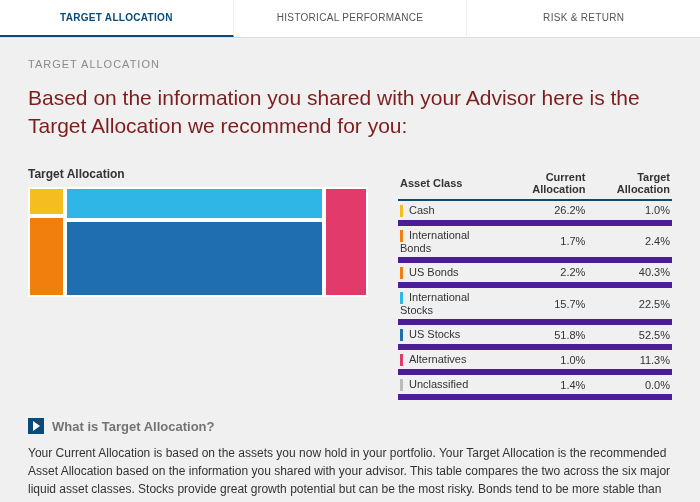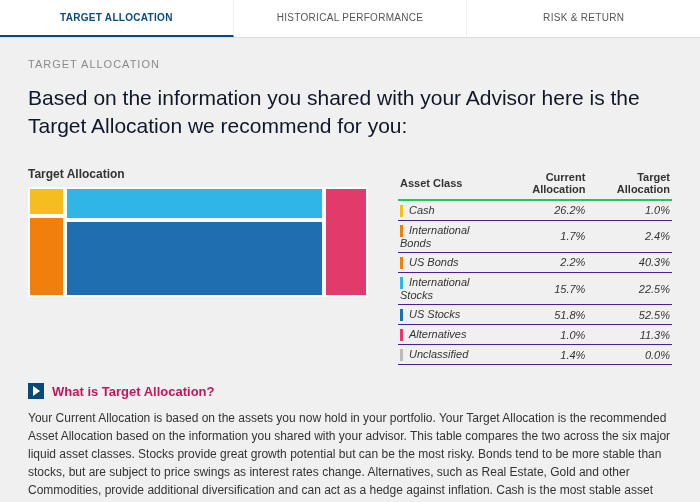--- a/index.html
+++ b/index.html
@@ -31,21 +31,21 @@
   .content { padding: 20px 28px; }
   .section-label {
     font-size: 11px;
     letter-spacing: 1px;
     color: #8a8a8a;
     margin-bottom: 14px;
   }
   .lead {
     font-size: 21px;
     font-weight: 300;
-    color: #0f172a;
+    color: #7f1d1d;
     line-height: 1.35;
     margin-bottom: 26px;
   }
 
   .row { display: flex; gap: 30px; }
   .left { flex: 0 0 340px; }
   .right { flex: 1; }
 
   .chart-title { font-size: 12px; font-weight: 700; color: #333; margin-bottom: 6px; }
 
@@ -55,45 +55,44 @@
     position: relative;
     background: #ddd;
   }
   .tm-block { position: absolute; box-sizing: border-box; border: 2px solid #fff; }
 
   table.alloc { width: 100%; border-collapse: collapse; font-size: 11px; }
   table.alloc th {
     text-align: right;
     font-weight: 700;
     padding: 4px 2px;
-    border-bottom: 2px solid #22c55e;
+    border-bottom: 2px solid #0c4a6e;
   }
   table.alloc th:first-child { text-align: left; }
   table.alloc td {
     padding: 3px 2px;
-    border-bottom: 1px solid #4c1d95;
+    border-bottom: 6px solid #4c1d95;
     text-align: right;
-    font-style: italic;
   }
   table.alloc td.name { text-align: left; }
   .swatch {
     display: inline-block;
     width: 3px;
     height: 12px;
     vertical-align: middle;
     margin-right: 6px;
   }
 
   .expander {
     display: flex;
     align-items: center;
     margin-top: 18px;
     margin-bottom: 10px;
     font-weight: 700;
-    color: #be185d;
+    color: #737373;
     font-size: 13px;
     cursor: pointer;
   }
   .play-icon {
     width: 16px; height: 16px;
     background: #0a4a7a;
     margin-right: 8px;
     position: relative;
   }
   .play-icon::after {

